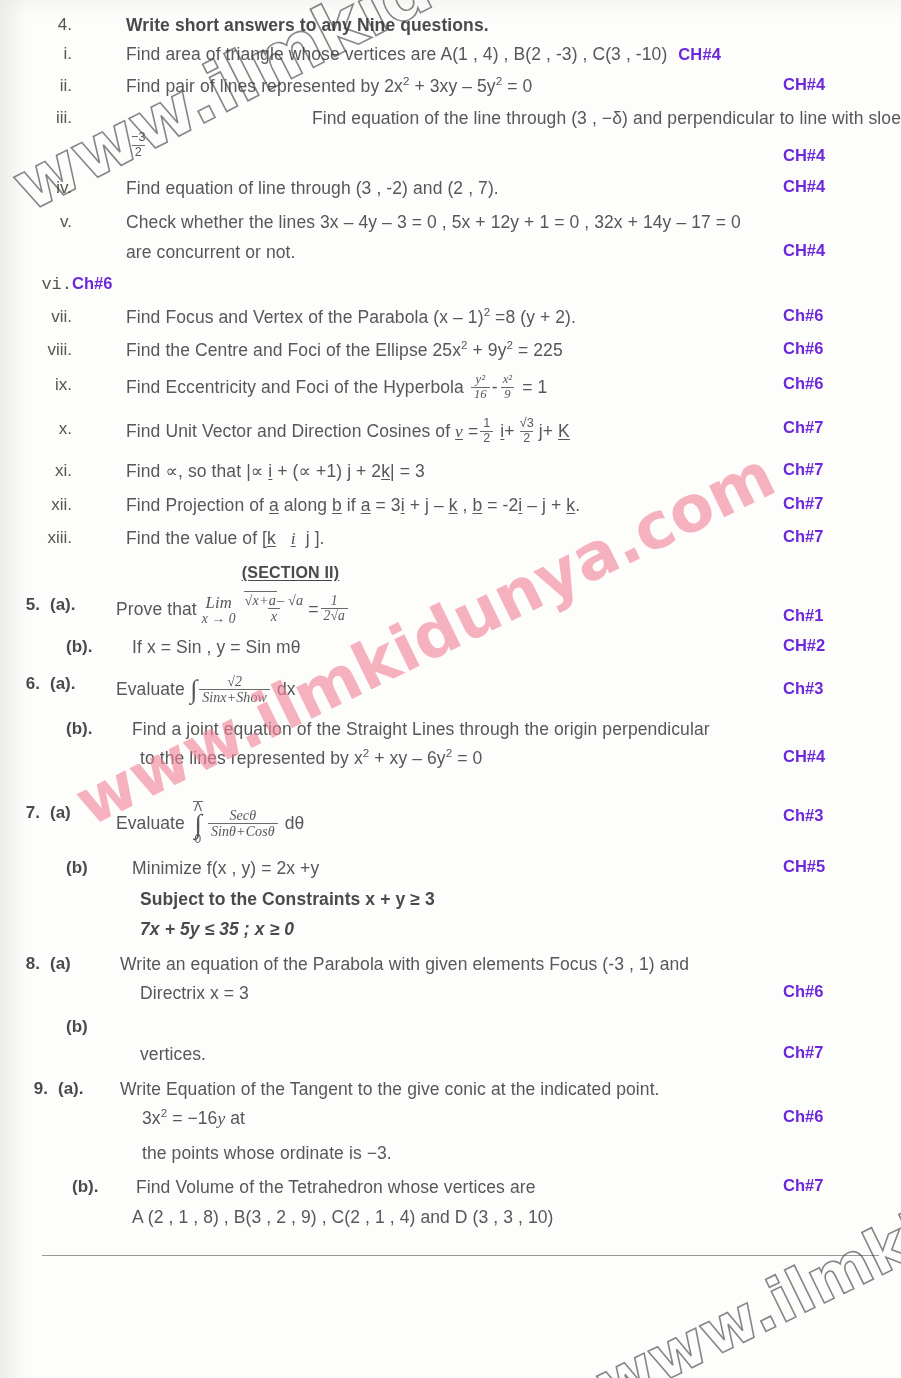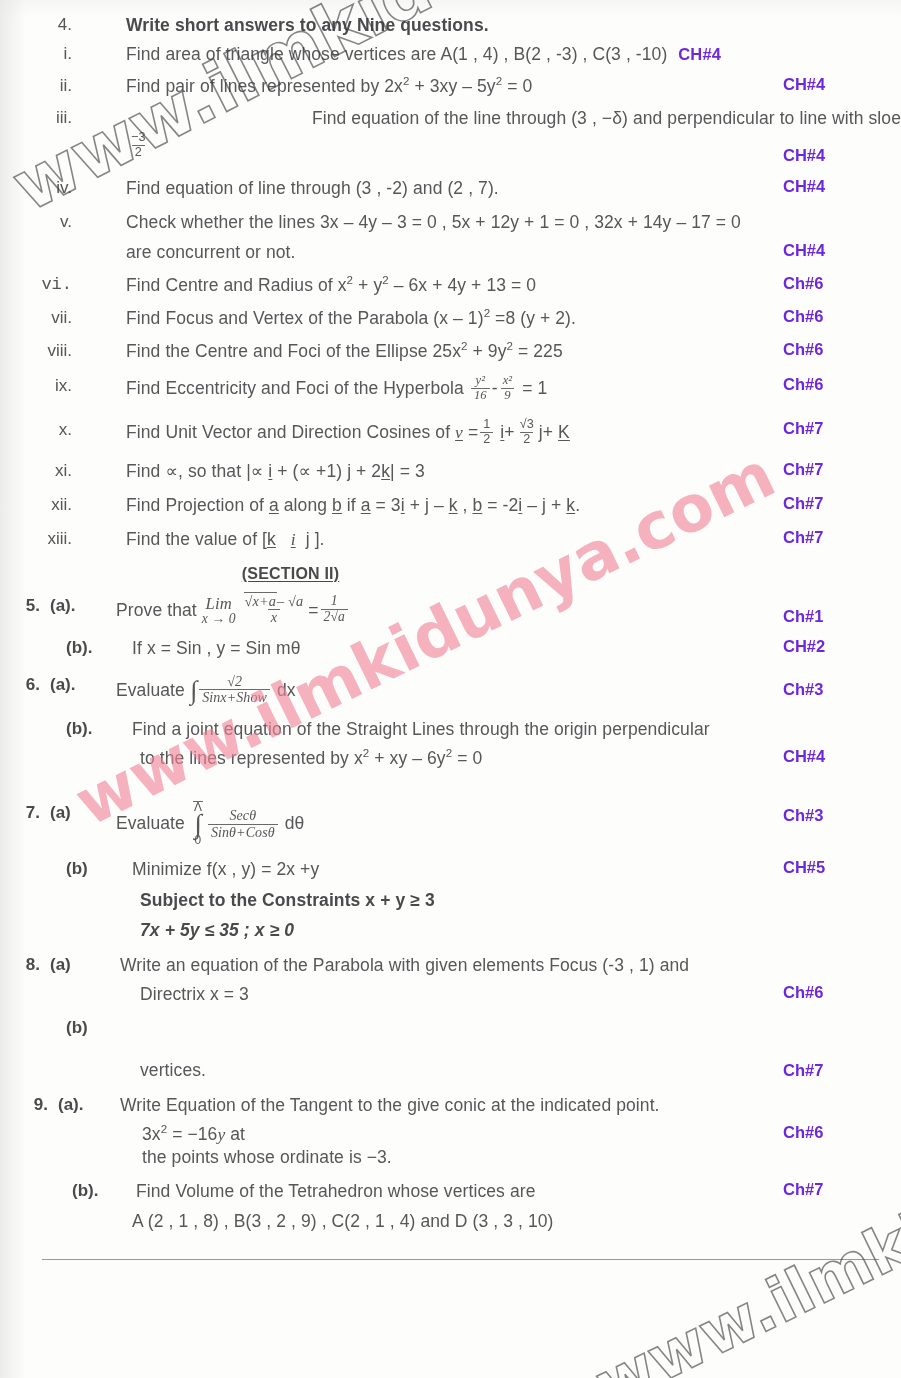--- a/index.html
+++ b/index.html
@@ -228,23 +228,20 @@
       <div class="body-txt" style="padding-left:54px;">Check whether the lines 3x – 4y – 3 = 0 , 5x + 12y + 1 = 0 , 32x + 14y – 17 = 0</div>
     </div>
     <div class="row" style="margin-top:6px;">
       <div class="num" style="width:72px;"></div>
       <div class="body-txt" style="padding-left:54px;">are concurrent or not.</div>
       <div class="ch" style="width:118px;">CH#4</div>
     </div>
 
     <div class="row" style="margin-top:10px;">
       <div class="num" style="width:72px;font-family:Liberation Mono, monospace;">vi.</div>
-      <div class="body-txt" style="padding-left:54px;">
-        <span>Find Centre and Radius of x</span><sup>2</sup><span> + y</span><sup>2</sup><span> – 6x + 4y + 13 = 0</span>
-      </div>
       <div class="ch" style="width:118px;">Ch#6</div>
     </div>
 
     <div class="row" style="margin-top:10px;">
       <div class="num" style="width:72px;">vii.</div>
       <div class="body-txt" style="padding-left:54px;">
         <span>Find Focus and Vertex of the Parabola (x – 1)</span><sup>2</sup><span> =8 (y + 2).</span>
       </div>
       <div class="ch" style="width:118px;">Ch#6</div>
     </div>
@@ -415,39 +412,39 @@
     <div class="row" style="margin-top:6px;">
       <div class="num" style="width:96px;"></div>
       <div class="body-txt" style="padding-left:44px;">Directrix x = 3</div>
       <div class="ch" style="width:118px;">Ch#6</div>
     </div>
 
     <div class="row" style="margin-top:11px;">
       <div class="num" style="width:40px;"></div>
       <div class="num bold" style="width:56px;text-align:left;padding-left:26px;">(b)</div>
     </div>
-    <div class="row" style="margin-top:19px;align-items:center;">
+    <div class="row" style="margin-top:4px;">
       <div class="num" style="width:96px;"></div>
       <div class="body-txt" style="padding-left:44px;">vertices.</div>
       <div class="ch" style="width:118px;">Ch#7</div>
     </div>
 
     <div class="row" style="margin-top:12px;">
       <div class="num bold" style="width:48px;">9.</div>
       <div class="num bold" style="width:50px;text-align:left;padding-left:10px;">(a).</div>
       <div class="body-txt" style="padding-left:12px;">Write Equation of the Tangent to the give conic at the indicated point.</div>
     </div>
     <div class="row" style="margin-top:6px;">
       <div class="num" style="width:98px;"></div>
       <div class="body-txt" style="padding-left:44px;">
         <span>3x</span><sup>2</sup><span> = −16</span><span class="it">y</span><span> at</span>
       </div>
       <div class="ch" style="width:118px;">Ch#6</div>
     </div>
-    <div class="row" style="margin-top:0;">
+    <div class="row" style="margin-top:12px;">
       <div class="num" style="width:98px;"></div>
       <div class="body-txt" style="padding-left:44px;">the points whose ordinate is −3.</div>
     </div>
 
     <div class="row" style="margin-top:11px;">
       <div class="num" style="width:48px;"></div>
       <div class="num bold" style="width:50px;text-align:left;padding-left:24px;">(b).</div>
       <div class="body-txt" style="padding-left:14px;">Find Volume of the Tetrahedron whose vertices are</div>
       <div class="ch" style="width:118px;">Ch#7</div>
     </div>

